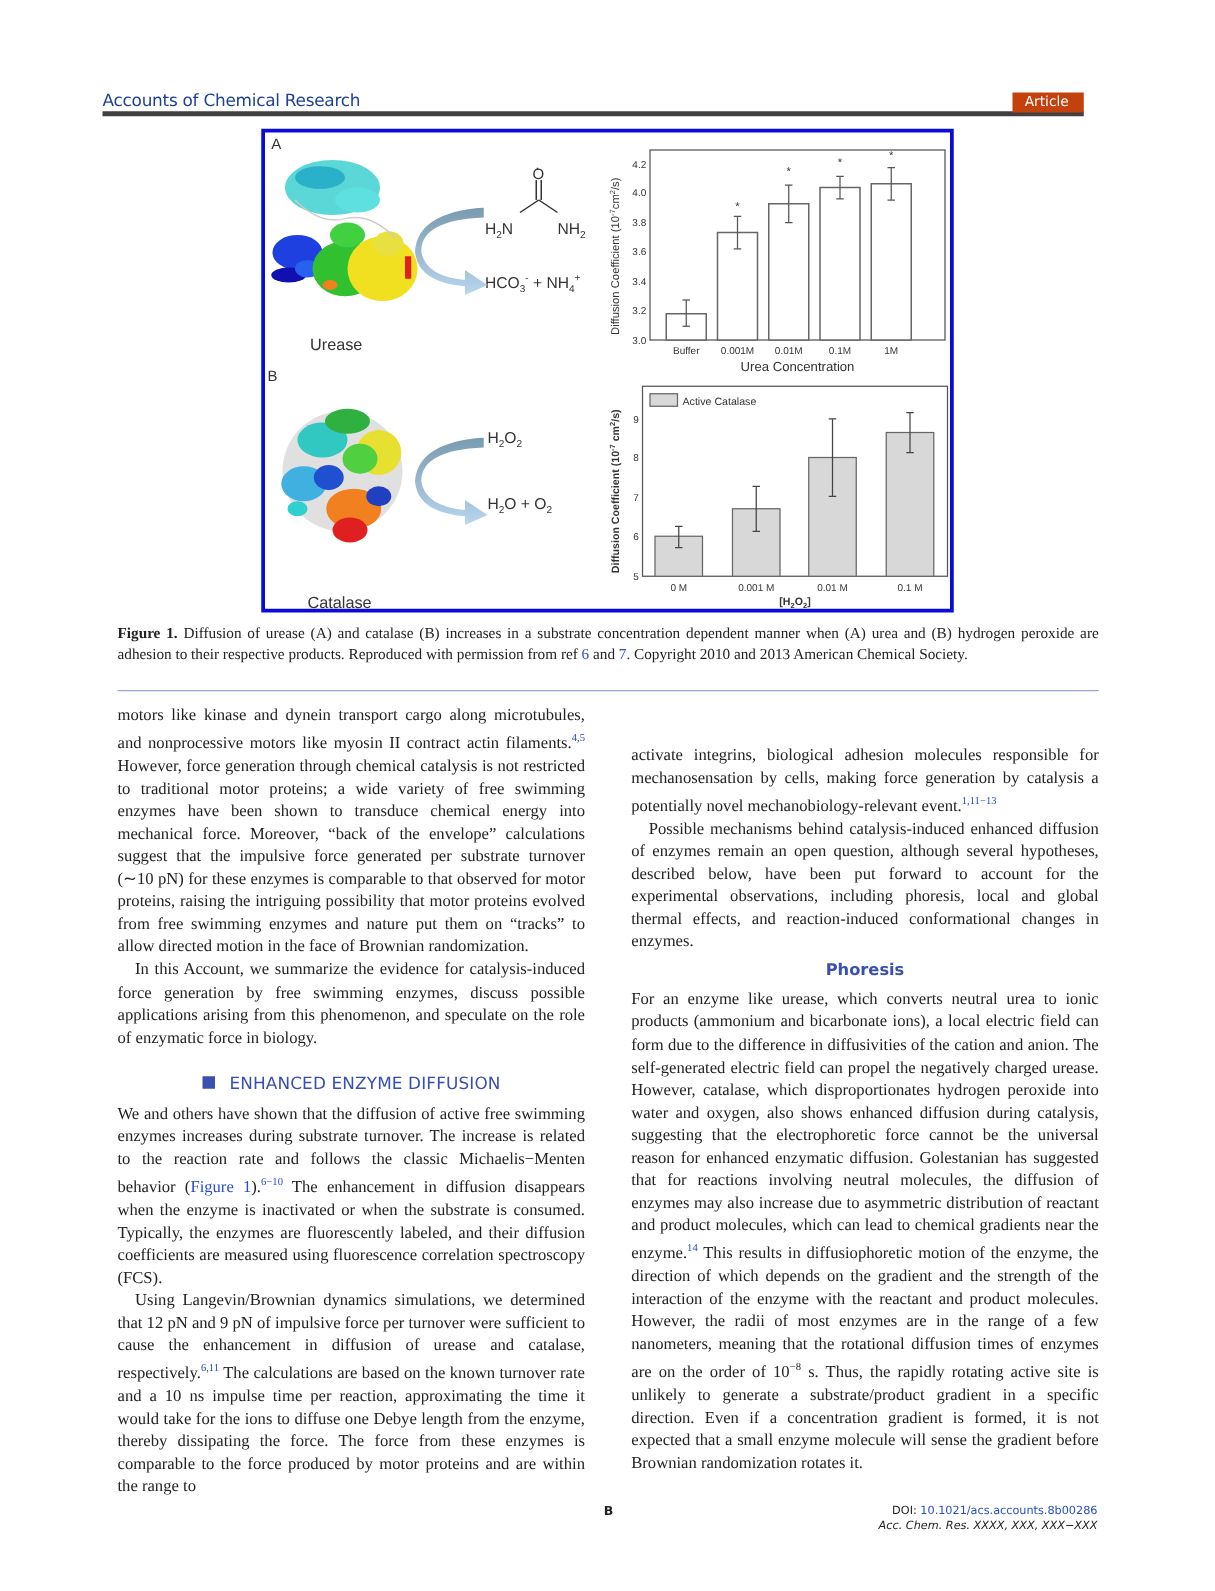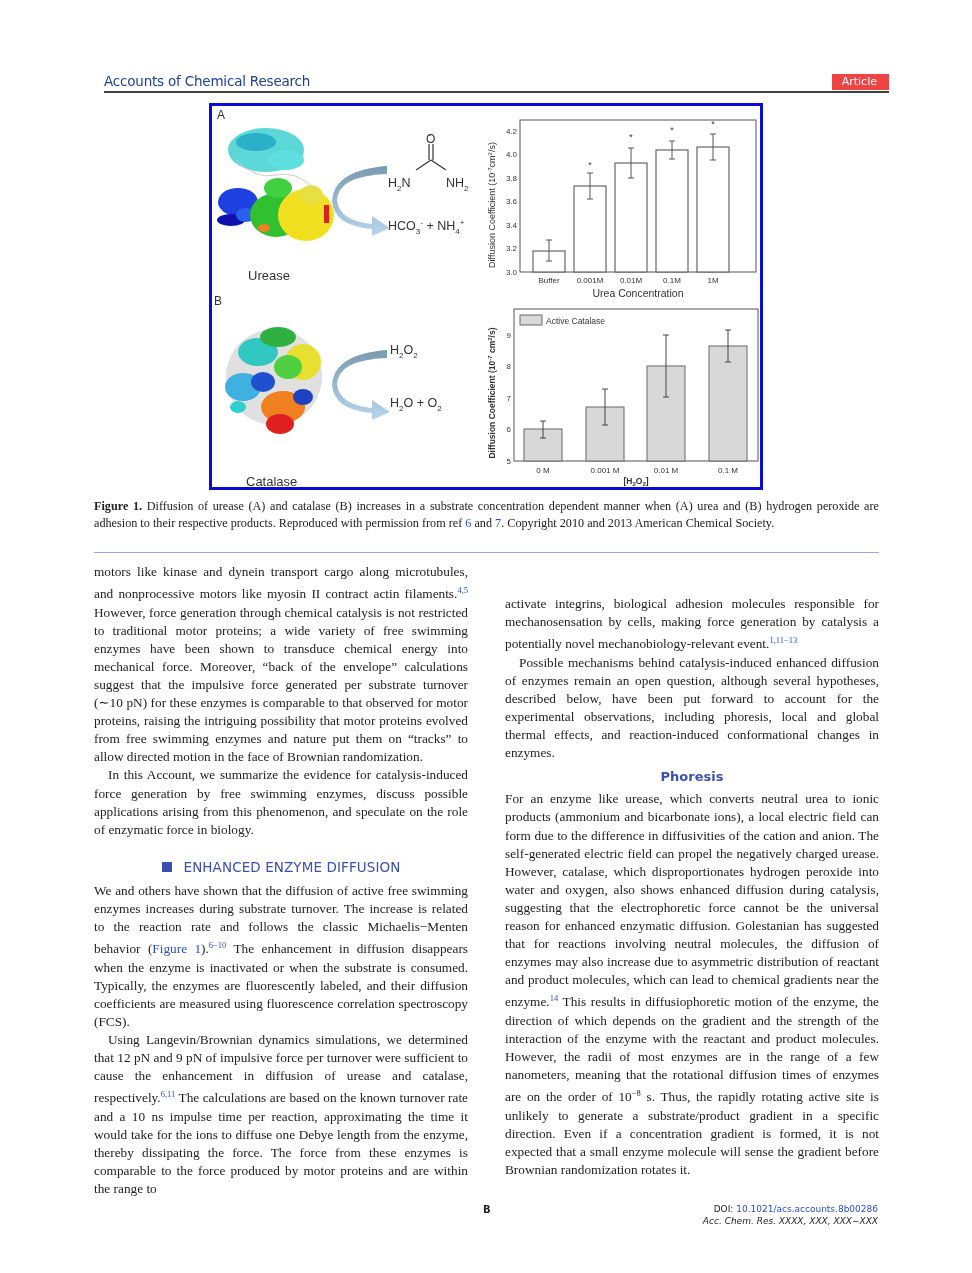--- a/index.html
+++ b/index.html
@@ -1,19 +1,19 @@
 <!DOCTYPE html>
 <html><head>
 <meta charset="utf-8">
 <style>
   * { box-sizing: border-box; margin: 0; padding: 0; }
   body { width: 972px; height: 1273px; background: #fff; position: relative; font-family: "Liberation Serif", serif; color: #222; overflow: hidden; }
-  .header { position: absolute; left: 104px; top: 73px; width: 785px; height: 20px; border-bottom: 2px solid #404040; }
+  .header { position: absolute; left: 82px; top: 73px; width: 785px; height: 20px; border-bottom: 4px solid #404040; }
   .journal { position: absolute; left: 0; top: 0; font-family: "DejaVu Sans", sans-serif; font-size: 13.5px; color: #1d3f96; letter-spacing: -0.2px; }
-  .badge { position: absolute; right: 0; top: 1px; background: #ef4444; color: #fff; font-family: "DejaVu Sans", sans-serif; font-size: 11px; padding: 2px 12px 2px 10px; height: 16px; line-height: 12px; }
+  .badge { position: absolute; right: 0; top: 1px; background: #c2410c; color: #fff; font-family: "DejaVu Sans", sans-serif; font-size: 11px; padding: 2px 12px 2px 10px; height: 16px; line-height: 12px; }
   .figure-box { position: absolute; left: 209px; top: 103px; width: 554px; height: 387px; border: 3px solid #0b0bd8; background: #fff; }
   .panel-letter { position: absolute; font-family: "Liberation Sans", sans-serif; font-size: 12px; color: #333; }
   .enzyme-label { position: absolute; font-family: "Liberation Sans", sans-serif; font-size: 13px; color: #333; }
   .chem { position: absolute; font-family: "Liberation Sans", sans-serif; font-size: 12.5px; color: #333; }
   .chem sub, .chem sup { font-size: 8px; }
   .chart { position: absolute; font-family: "Liberation Sans", sans-serif; color: #333; }
   .caption { position: absolute; left: 94px; top: 498px; width: 785px; font-size: 12.2px; line-height: 16.5px; text-align: justify; }
   .caption b { font-weight: bold; }
   .link { color: #2a4dcc; }
   .rule { position: absolute; left: 94px; top: 552px; width: 785px; height: 1px; background: #9aa8d8; }

